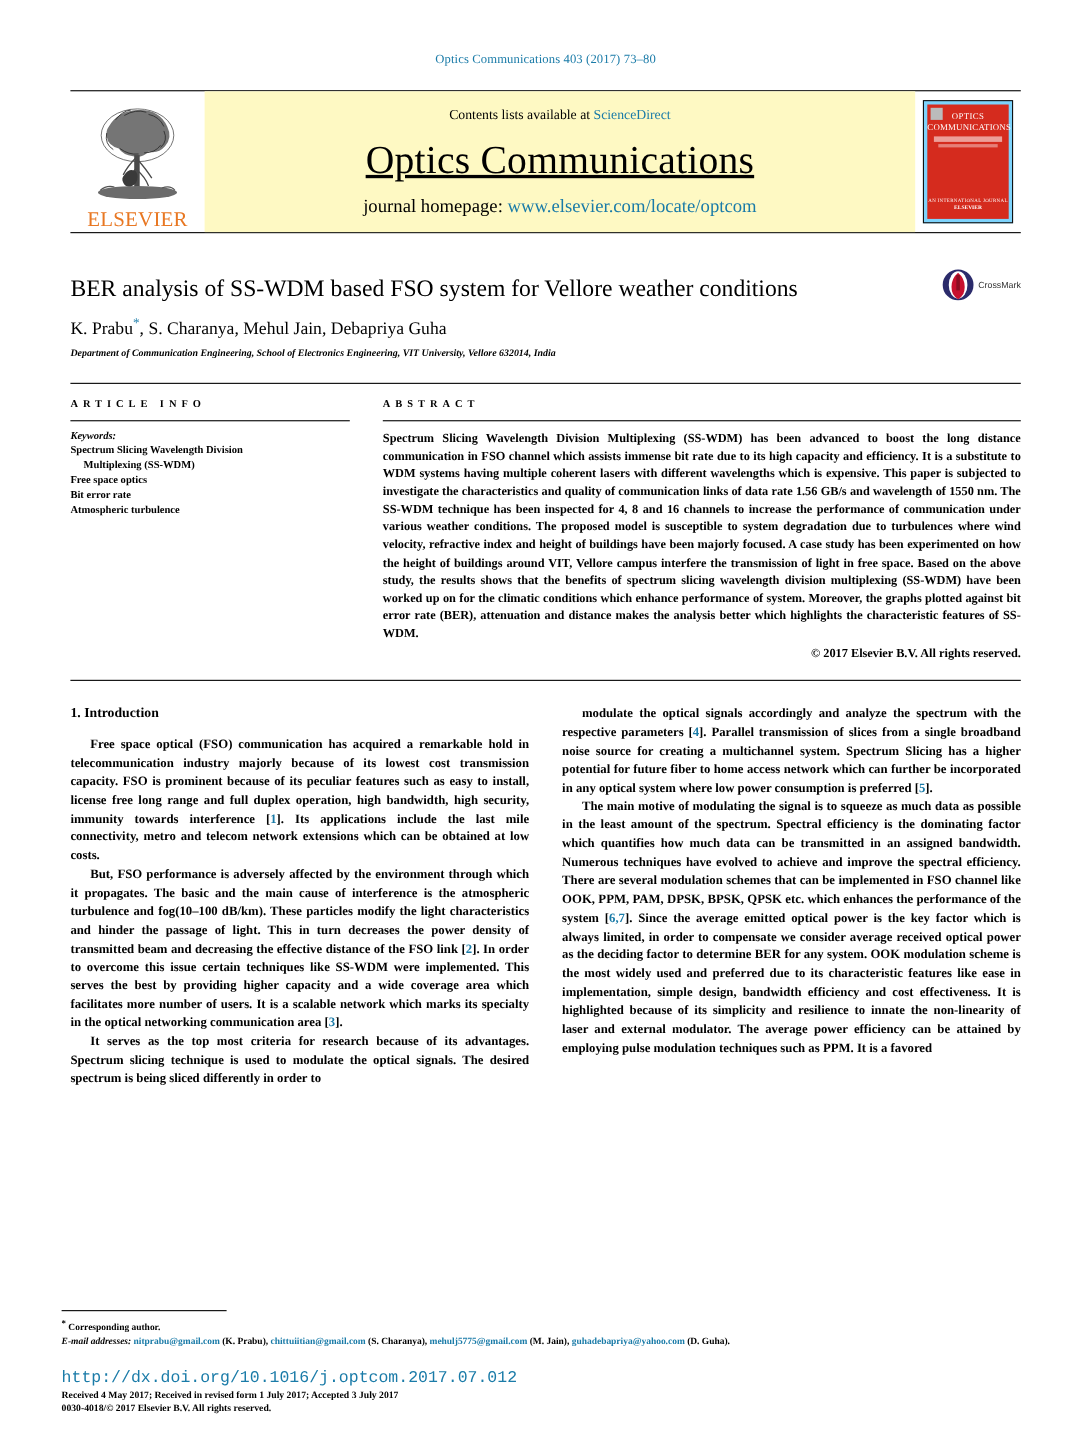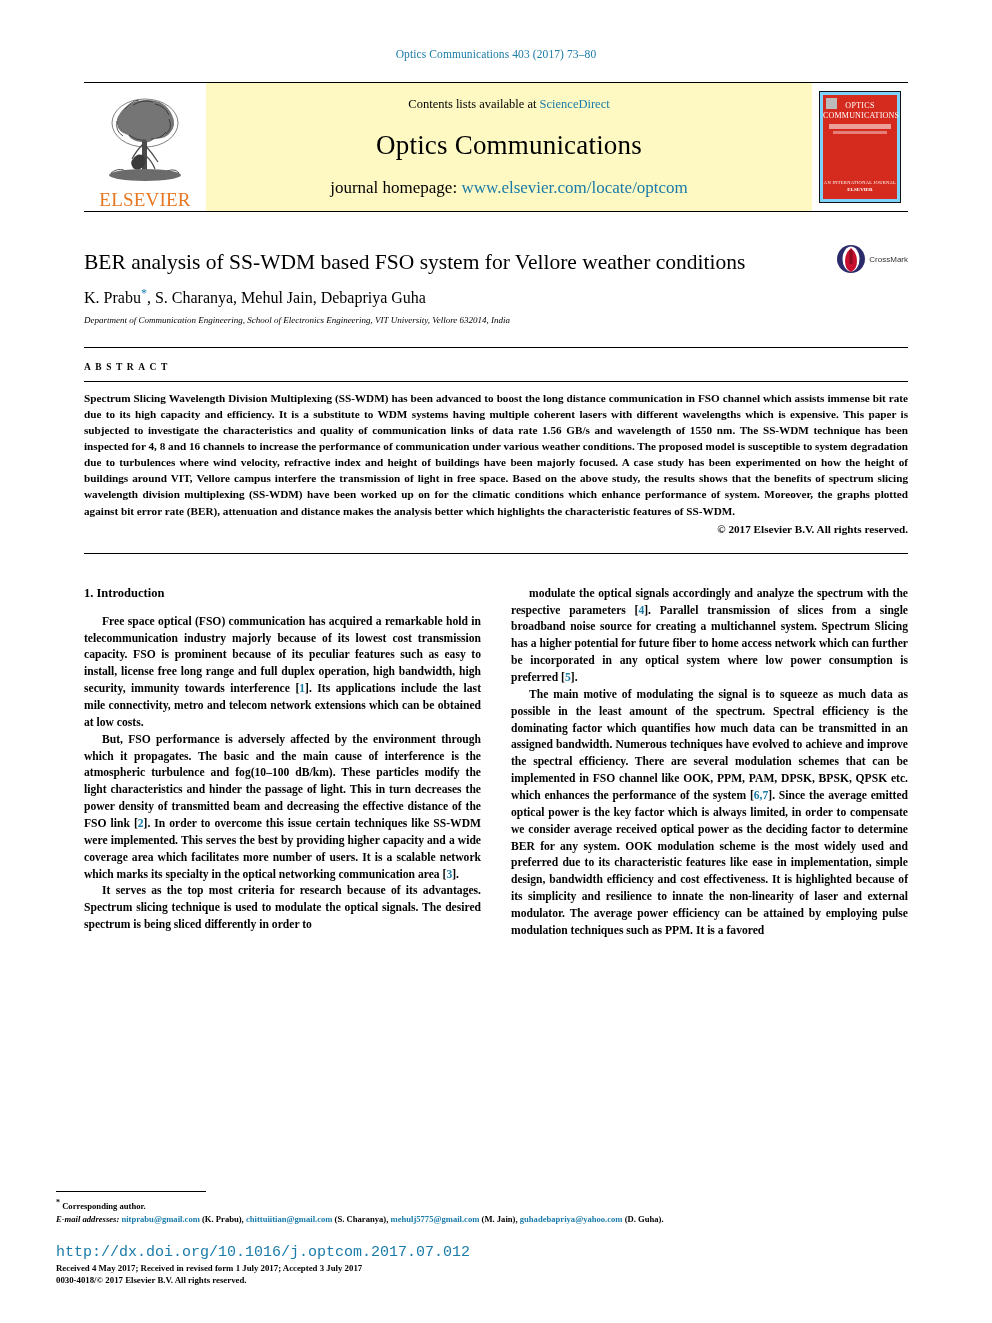--- a/index.html
+++ b/index.html
@@ -13,21 +13,21 @@
     font-family: "Liberation Serif", serif;
     color: #000000;
     position: relative;
     overflow: hidden;
   }
   .page {
     width: 992px;
     height: 1323px;
     position: relative;
     box-sizing: border-box;
-    padding: 0 84px;
+    padding: 0 64px;
   }
 
   
   .running-head {
     text-align: center;
     color: #1a7ba8;
     font-size: 11.5px;
     font-family: "Liberation Serif", serif;
     padding-top: 48px;
     letter-spacing: 0.1px;
@@ -71,23 +71,24 @@
     justify-content: space-between;
     padding: 14px 0 13px 0;
     box-sizing: border-box;
   }
   .contents-line {
     font-size: 12.5px;
     font-family: "Liberation Serif", serif;
   }
   .contents-line .sd { color: #1a7ba8; }
   .journal-title {
-    font-size: 27px;
+    font-size: 36px;
     font-family: "Liberation Serif", serif;
     letter-spacing: 0.2px;
+    text-decoration: underline;
   }
   .homepage-line {
     font-size: 17px;
   }
   .homepage-line .url { color: #1a7ba8; }
   .banner-cover {
     flex: 0 0 96px;
     width: 96px;
     display: flex;
     align-items: center;
@@ -175,21 +176,21 @@
   }
   .authors {
     font-size: 16px;
     margin-top: 11px;
     font-family: "Liberation Serif", serif;
   }
   .authors .star { color: #1a7ba8; font-size: 12px; vertical-align: super; }
   .affiliation {
     font-size: 9px;
     font-style: italic;
-    font-weight: normal;
+    font-weight: bold;
     margin-top: 7px;
     font-family: "Liberation Serif", serif;
   }
   .crossmark {
     position: absolute;
     right: 0;
     top: -6px;
     display: flex;
     align-items: center;
     gap: 3px;
@@ -248,21 +249,21 @@
   }
 
   
   .rule-body {
     border-top: 1.1px solid #000;
     margin-top: 18px;
   }
   .body-cols {
     display: flex;
     gap: 30px;
-    margin-top: 32px;
+    margin-top: 22px;
   }
   .bcol { flex: 1 1 0; }
   .section-title {
     font-size: 12.5px;
     font-weight: bold;
     margin: 0 0 13px 0;
     font-family: "Liberation Serif", serif;
   }
   .para {
     font-size: 11.6px;
@@ -380,20 +381,30 @@
         <path d="M10 23 q5 -4 10 0 q-5 3 -10 0z" fill="#c8102e"></path>
       </svg>
       <span class="crossmark-label">CrossMark</span>
     </div>
   </div>
 
   <div class="rule-top"></div>
 
   <div class="info-abstract">
 
+    <div class="col-info">
+      <div class="sec-head">ARTICLE INFO</div>
+      <div class="hr-thin"></div>
+      <div class="kw-title">Keywords:</div>
+      <div class="kw-item">Spectrum Slicing Wavelength Division</div>
+      <div class="kw-item indent">Multiplexing (SS-WDM)</div>
+      <div class="kw-item">Free space optics</div>
+      <div class="kw-item">Bit error rate</div>
+      <div class="kw-item">Atmospheric turbulence</div>
+    </div>
 
     <div class="col-abstract">
       <div class="sec-head">ABSTRACT</div>
       <div class="hr-thin"></div>
       <div class="abstract-text">Spectrum Slicing Wavelength Division Multiplexing (SS-WDM) has been advanced to boost the long distance communication in FSO channel which assists immense bit rate due to its high capacity and efficiency. It is a substitute to WDM systems having multiple coherent lasers with different wavelengths which is expensive. This paper is subjected to investigate the characteristics and quality of communication links of data rate 1.56 GB/s and wavelength of 1550 nm. The SS-WDM technique has been inspected for 4, 8 and 16 channels to increase the performance of communication under various weather conditions. The proposed model is susceptible to system degradation due to turbulences where wind velocity, refractive index and height of buildings have been majorly focused. A case study has been experimented on how the height of buildings around VIT, Vellore campus interfere the transmission of light in free space. Based on the above study, the results shows that the benefits of spectrum slicing wavelength division multiplexing (SS-WDM) have been worked up on for the climatic conditions which enhance performance of system. Moreover, the graphs plotted against bit error rate (BER), attenuation and distance makes the analysis better which highlights the characteristic features of SS-WDM.</div>
       <div class="copyright">© 2017 Elsevier B.V. All rights reserved.</div>
     </div>
   </div>
 
   <div class="rule-body"></div>

